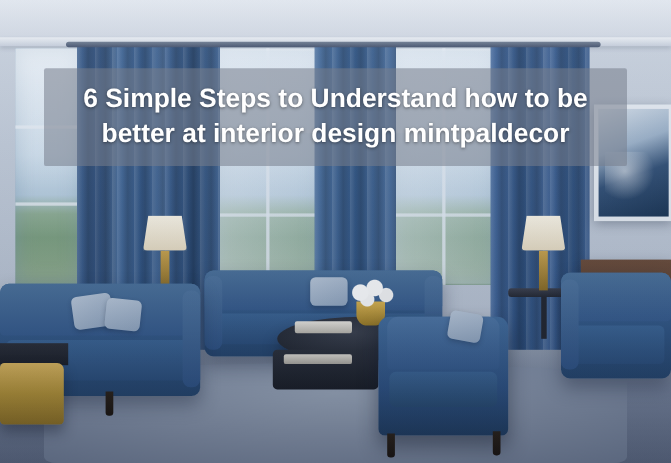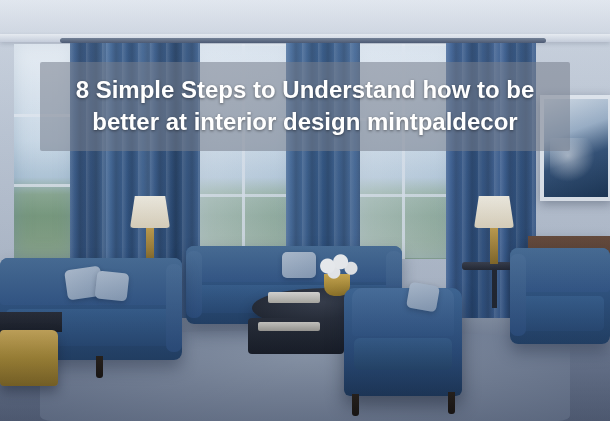--- a/index.html
+++ b/index.html
@@ -401,17 +401,17 @@
     <div class="leg" style="left:352px; top:394px;"></div>
     <div class="leg" style="left:448px; top:392px;"></div>
 
     <div class="dark-console"></div>
     <div class="gold-table"></div>
 
     <div class="tint"></div>
   </div>
 
   <div class="title-bar">
-    <h1 class="title-text">8 Simple Steps to Understand how to be
+    <h1 class="title-text">6 Simple Steps to Understand how to be
 better at interior design mintpaldecor</h1>
   </div>
 
 </div>
 
 </body></html>

